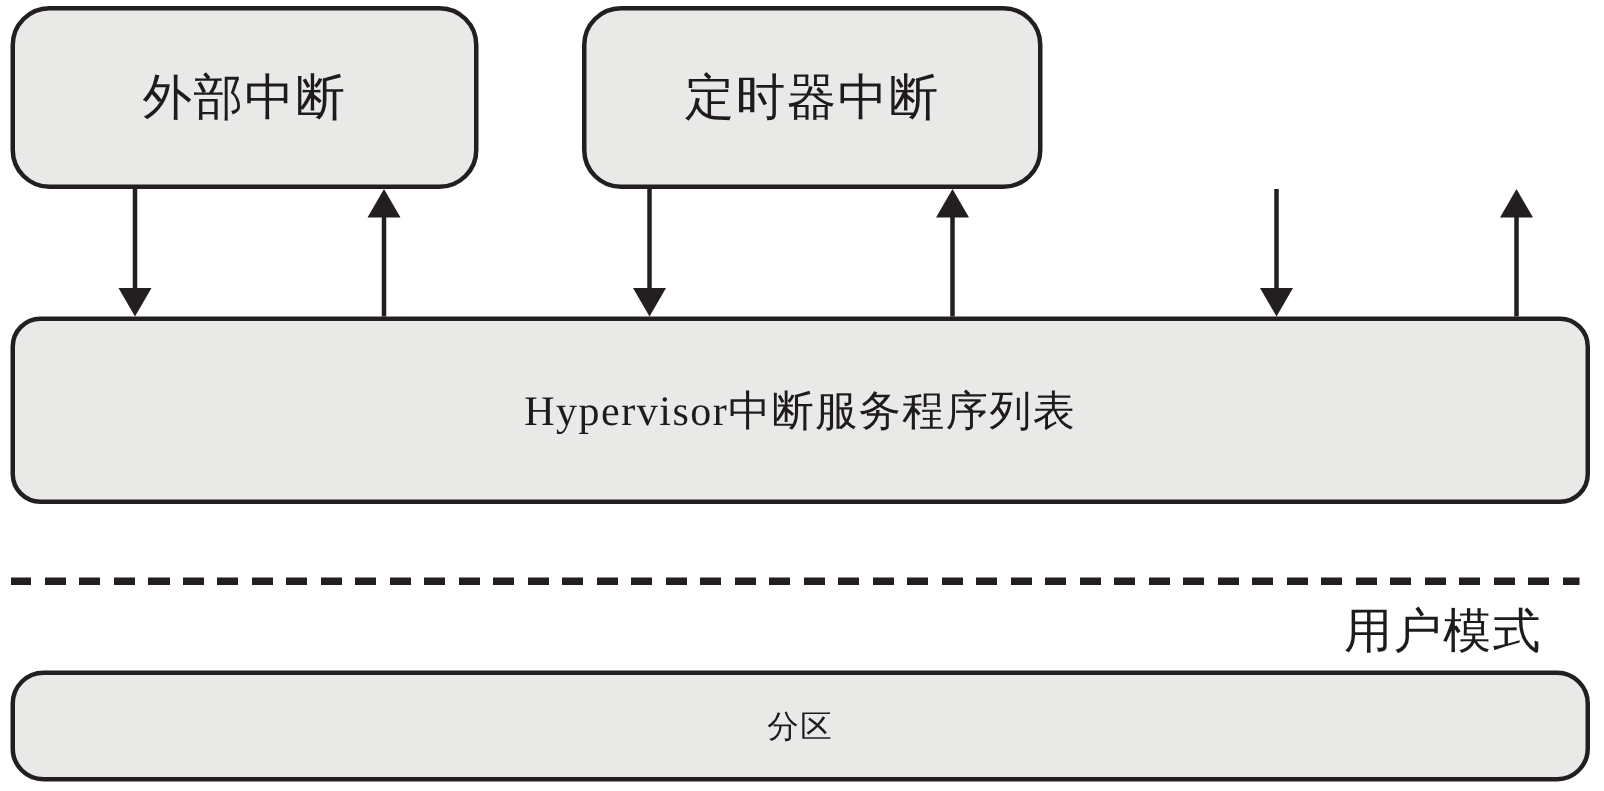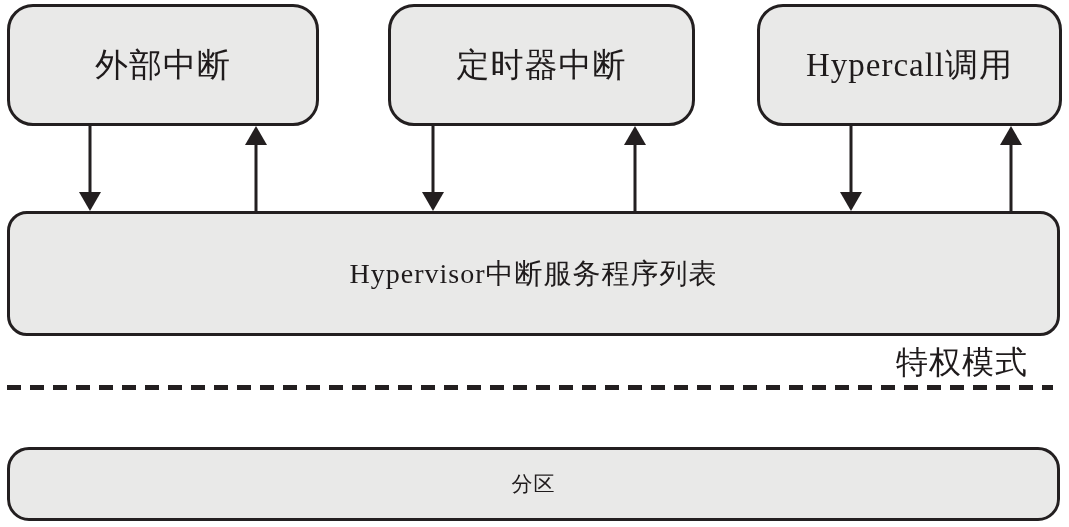--- a/index.html
+++ b/index.html
@@ -120,23 +120,20 @@
 <body>
 
 <div class="canvas">
 
   <div class="box top-box top-box-1">
     <span class="box-label">外部中断</span>
   </div>
   <div class="box top-box top-box-2">
     <span class="box-label">定时器中断</span>
   </div>
-  <div class="box top-box top-box-3">
-    <span class="box-label">Hypercall调用</span>
-  </div>
 
   <div class="arrow down a1-down">
     <div class="shaft"></div>
     <div class="head"></div>
   </div>
   <div class="arrow up a1-up">
     <div class="shaft"></div>
     <div class="head"></div>
   </div>
   <div class="arrow down a2-down">
@@ -153,20 +150,20 @@
   </div>
   <div class="arrow up a3-up">
     <div class="shaft"></div>
     <div class="head"></div>
   </div>
 
   <div class="box middle-box">
     <span class="box-label">Hypervisor中断服务程序列表</span>
   </div>
 
-  <div class="mode-label privileged">特权模式</div>
   <div class="divider"></div>
+  <div class="mode-label user">用户模式</div>
 
   <div class="box bottom-box">
     <span class="box-label">分区</span>
   </div>
 
 </div>
 
 </body></html>

